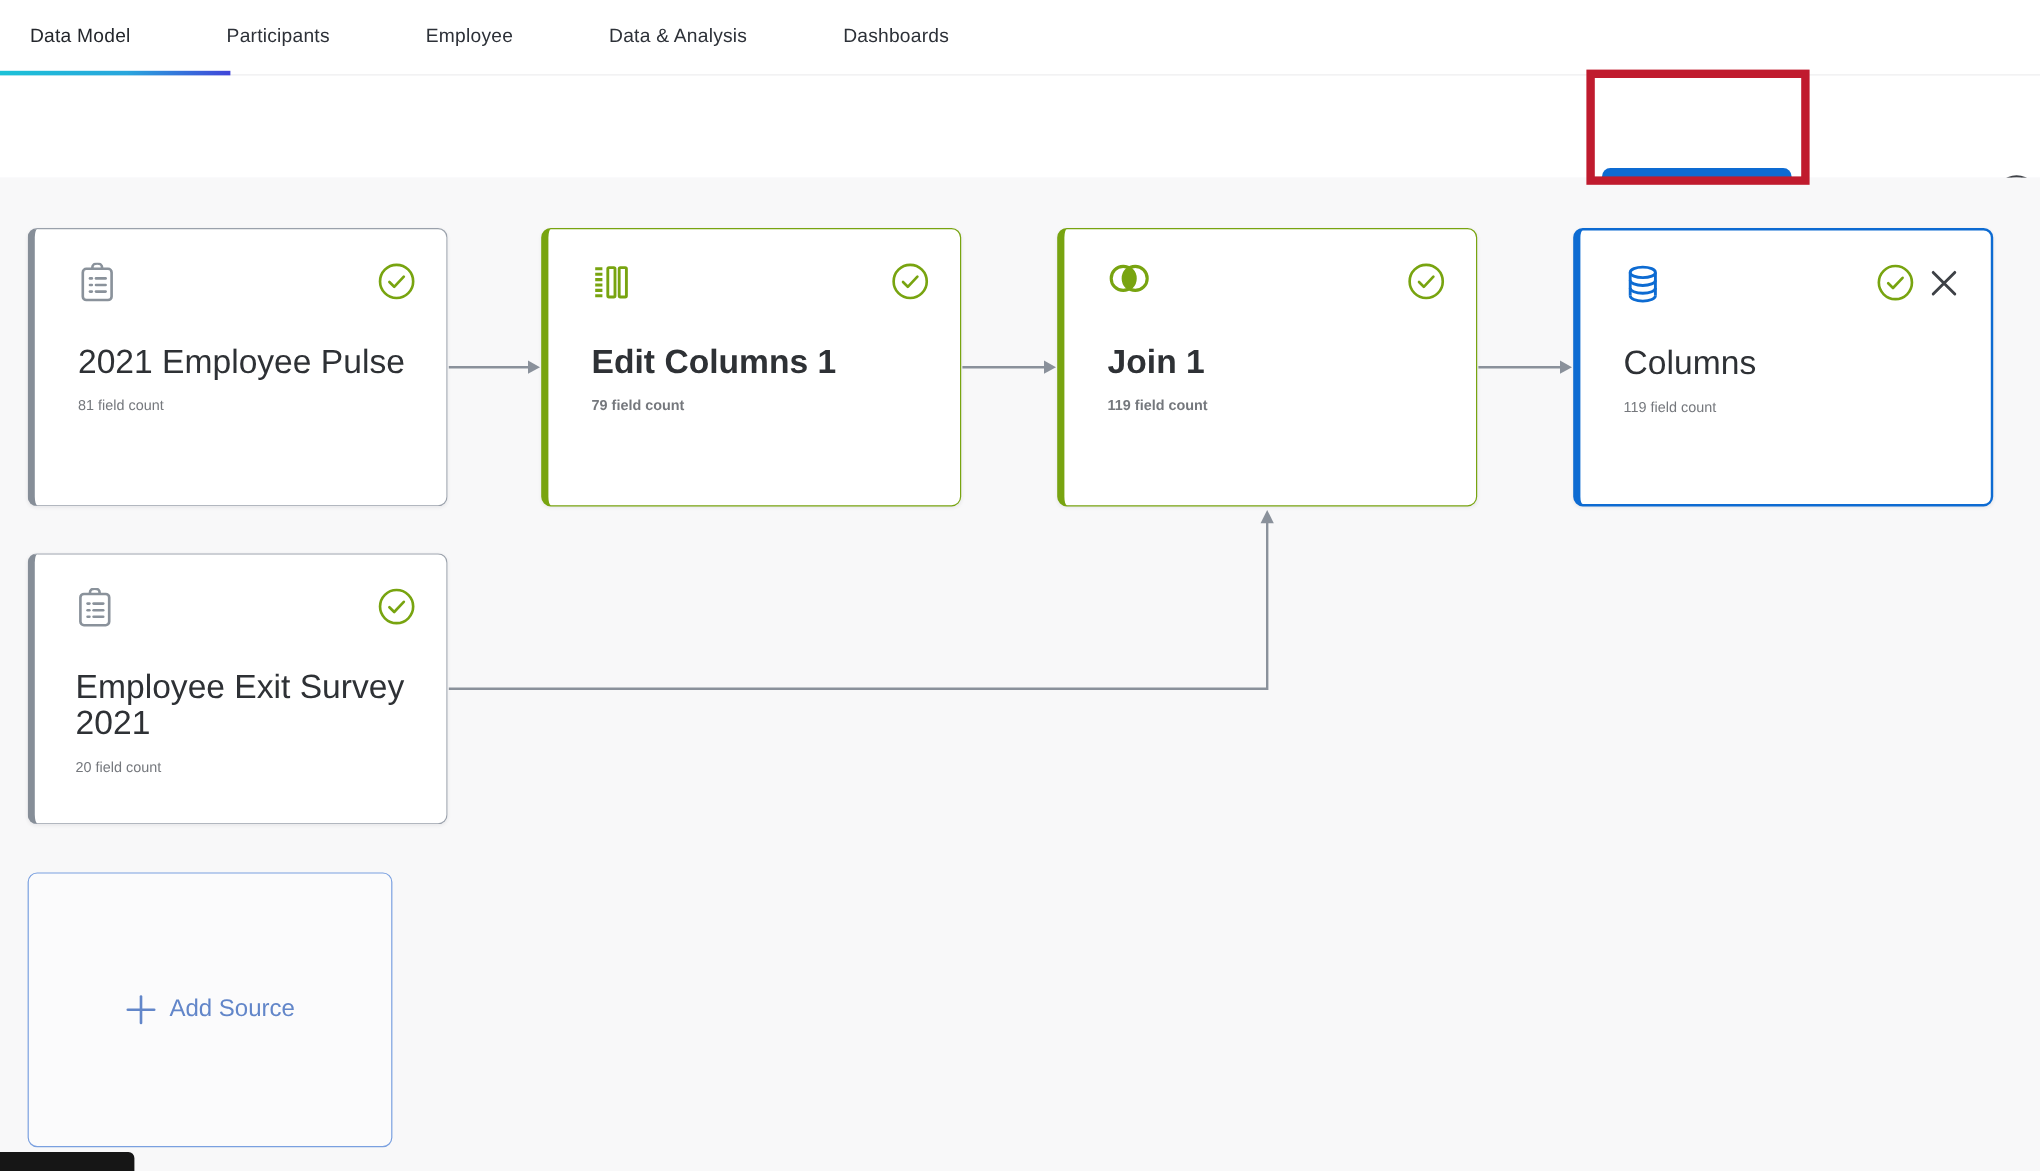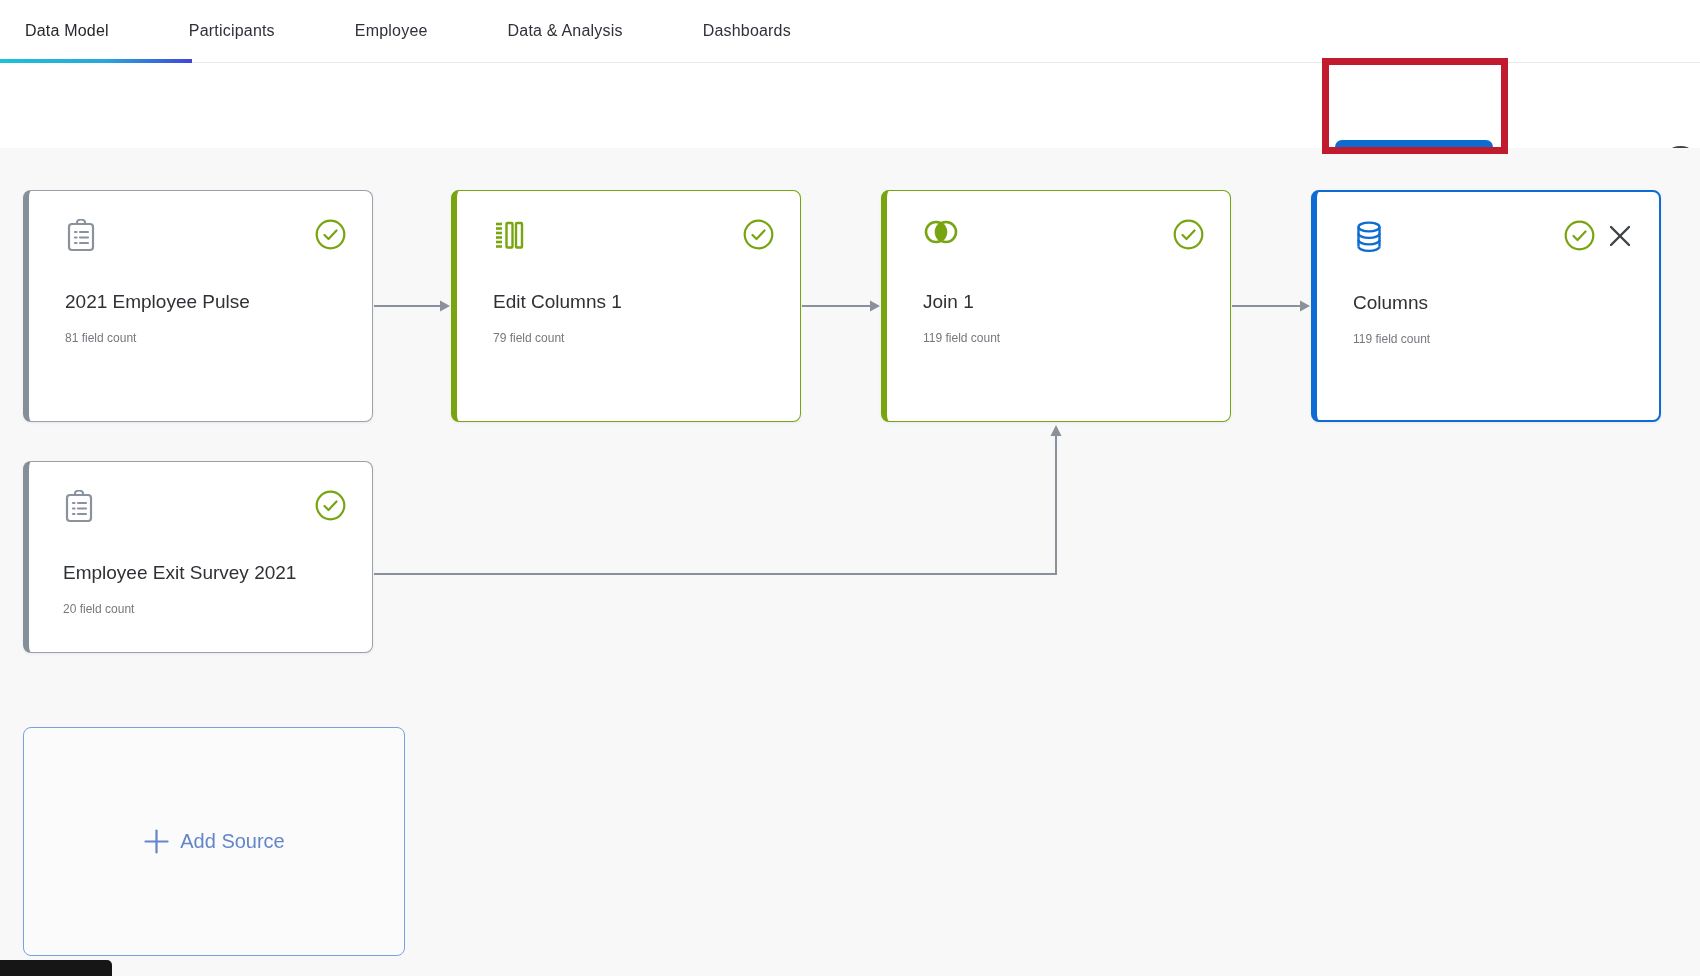--- a/index.html
+++ b/index.html
@@ -33,35 +33,35 @@
                     border:7px solid #c01b2e; pointer-events:none; z-index:30; }
 
   
   .canvas { position:absolute; left:0; top:148px; width:1700px; height:828px; background:#f8f8f9; }
   .connectors { position:absolute; left:0; top:0; width:1700px; height:976px; pointer-events:none; z-index:1; }
 
   .node { position:absolute; width:350px; background:#ffffff; border-radius:8px;
           padding:28px 26px 0 36px; box-shadow:0 1px 3px rgba(40,45,60,.07); z-index:2; cursor:pointer; }
   .node.h1 { height:232px; }
   .node.gray  { border:1.5px solid #9aa1ab; border-left:6px solid #868e98; }
-  .node.green { border:1.5px solid #78a410; border-left:6px solid #78a410; }
+  .node.green { border:1.5px solid #78a410; border-left:6px solid #78a410;font-weight:bold; }
   .node.blue  { border:2px solid #0d6bd2;  border-left:6px solid #0d6bd2; }
   .node-head { display:flex; justify-content:space-between; align-items:flex-start; height:32px; margin-bottom:36px; }
   .node-head-right { display:flex; align-items:center; gap:12px; }
-  .node-title { font-size:19px; color:#2e3135; line-height:30px; margin-bottom:14px; max-width:275px; }
+  .node-title { font-size:28px; color:#2e3135; line-height:30px; margin-bottom:14px; max-width:275px; }
   .node-sub { font-size:12px; color:#75787d; }
   .close-x { cursor:pointer; display:inline-flex; }
 
   #node-source1 { left:23px;  top:190px; }
   #node-edit    { left:451px; top:190px; }
   #node-join    { left:881px; top:190px; }
   #node-output  { left:1311px;top:190px; }
-  #node-source2 { left:23px;  top:461px; height:192px;padding-left:34px; }
-
-  .add-source { position:absolute; left:23px; top:727px; width:382px; height:229px;
+  #node-source2 { left:23px;  top:461px; height:226px;padding-left:34px; }
+
+  .add-source { position:absolute; left:23px; top:727px; width:304px; height:229px;
                 background:#fbfbfc; border:1.5px solid #7aa0e0; border-radius:8px;
                 display:flex; align-items:center; justify-content:center; gap:10px;
                 cursor:pointer; z-index:2;text-align:right; }
   .add-source-label { color:#6286c9; font-size:20px; }
 
   .dark-bar { position:absolute; left:0; top:960px; width:112px; height:16px;
               background:#161616; border-top-right-radius:5px; }
 </style>
 </head>
 <body>

